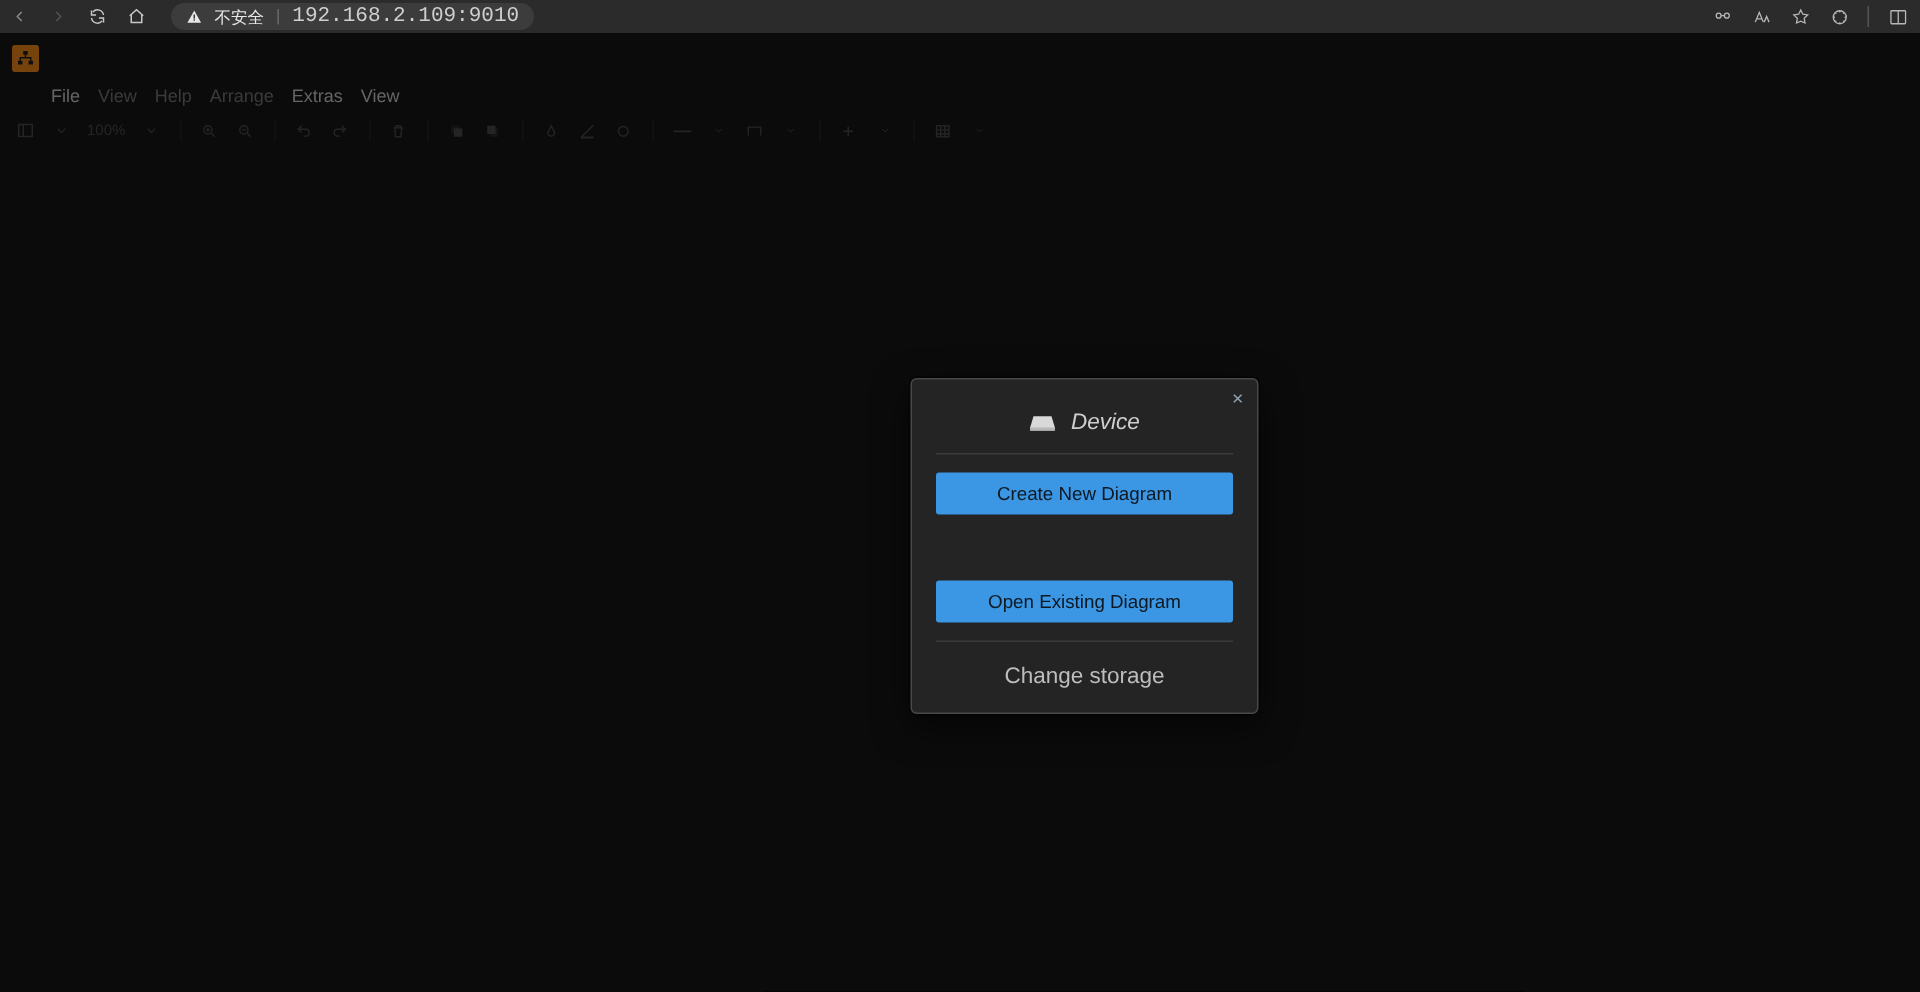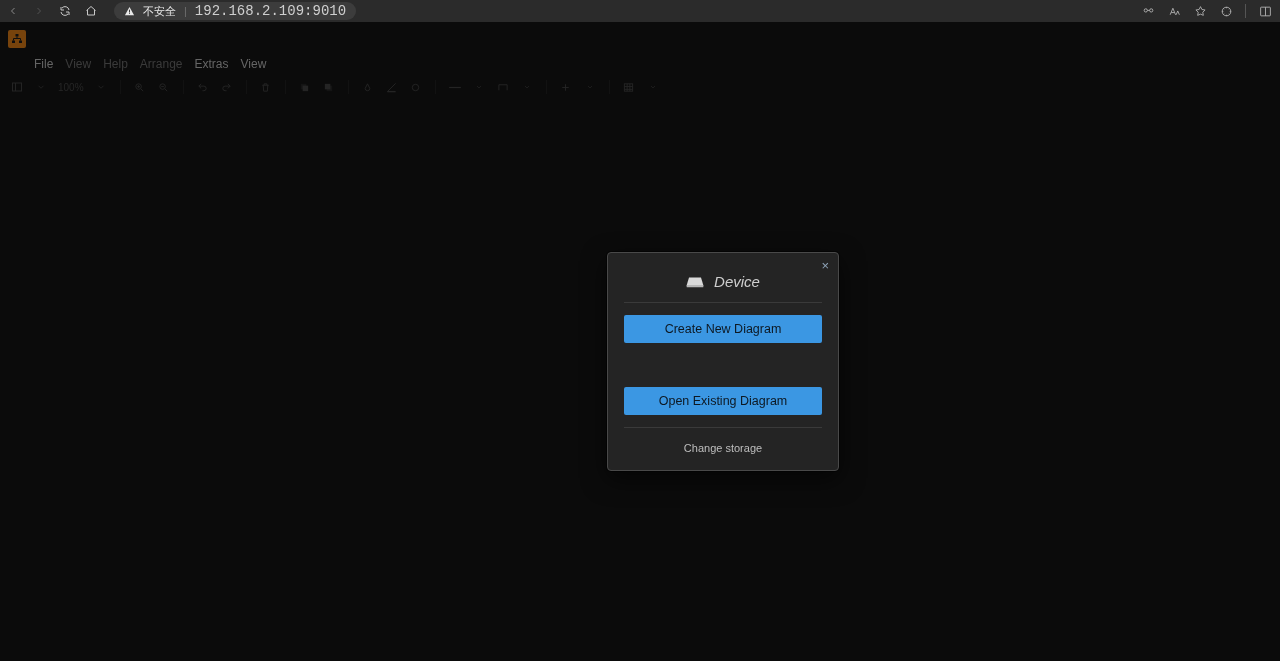--- a/index.html
+++ b/index.html
@@ -129,21 +129,21 @@
     border: none;
     border-radius: 2px;
     font-size: 12.5px;
     padding: 7px 0;
     cursor: pointer;
     margin-bottom: 2px;
   }
   .btn:last-of-type { margin-bottom: 0; margin-top: 44px; }
   .change-storage {
     text-align: center;
-    font-size: 11px;
+    font-size: 15px;
     color: #bdbdbd;
     padding: 6px 0 2px 0;
     cursor: pointer;
   }
 </style>
 </head>
 <body>
 
 <div class="chrome-bar">
   <div class="chrome-left">

